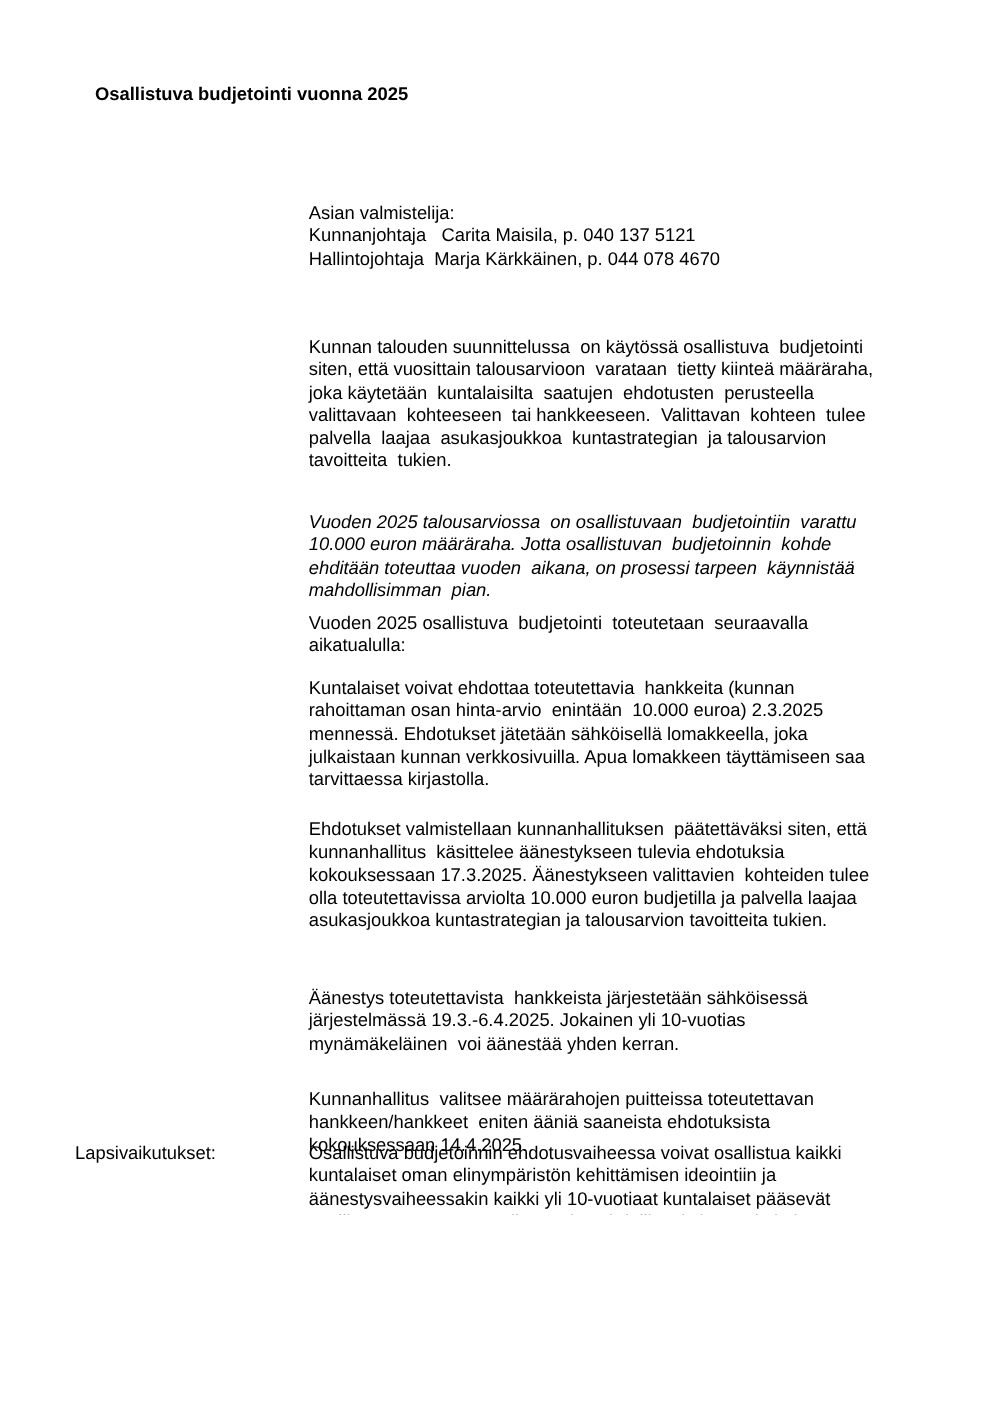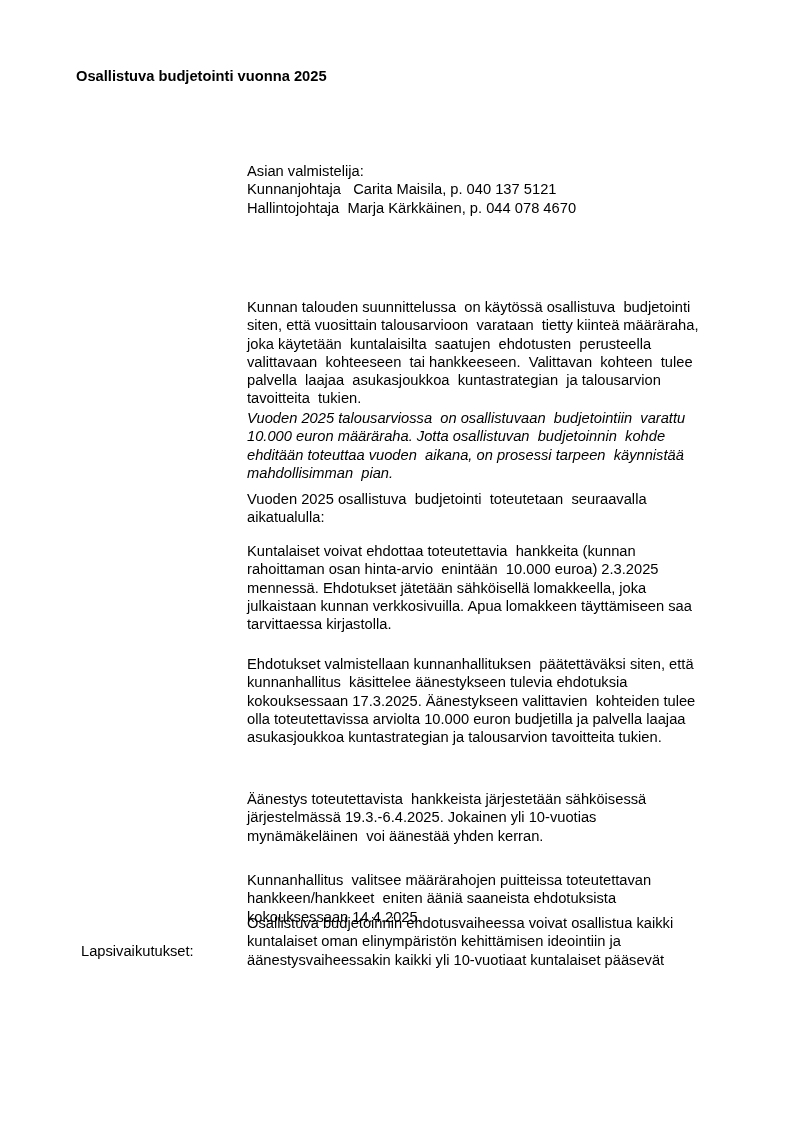--- a/index.html
+++ b/index.html
@@ -34,26 +34,25 @@
     white-space: pre;
   }
   .body-block {
     position: absolute;
     left: 247px;
     width: 540px;
     white-space: pre-wrap;
   }
   .side-label {
     position: absolute;
-    left: 81px;
+    left: 60px;
     white-space: pre;
-    margin-top: 28px;
   }
   .pos-preparer { top: 162px; }
-  .pos-p1 { top: 269px; margin-top: 29px; }
+  .pos-p1 { top: 269px; }
   .pos-p2 { top: 409px; font-style: italic; }
   .pos-p3 { top: 490px; }
   .pos-p4 { top: 542px; }
   .pos-p5 { top: 655px; }
   .pos-p6 { top: 790px; }
   .pos-p7 { top: 845px; margin-top: 26px; }
   .pos-lapsi { top: 914px; }
 </style>
 </head>
 <body>

